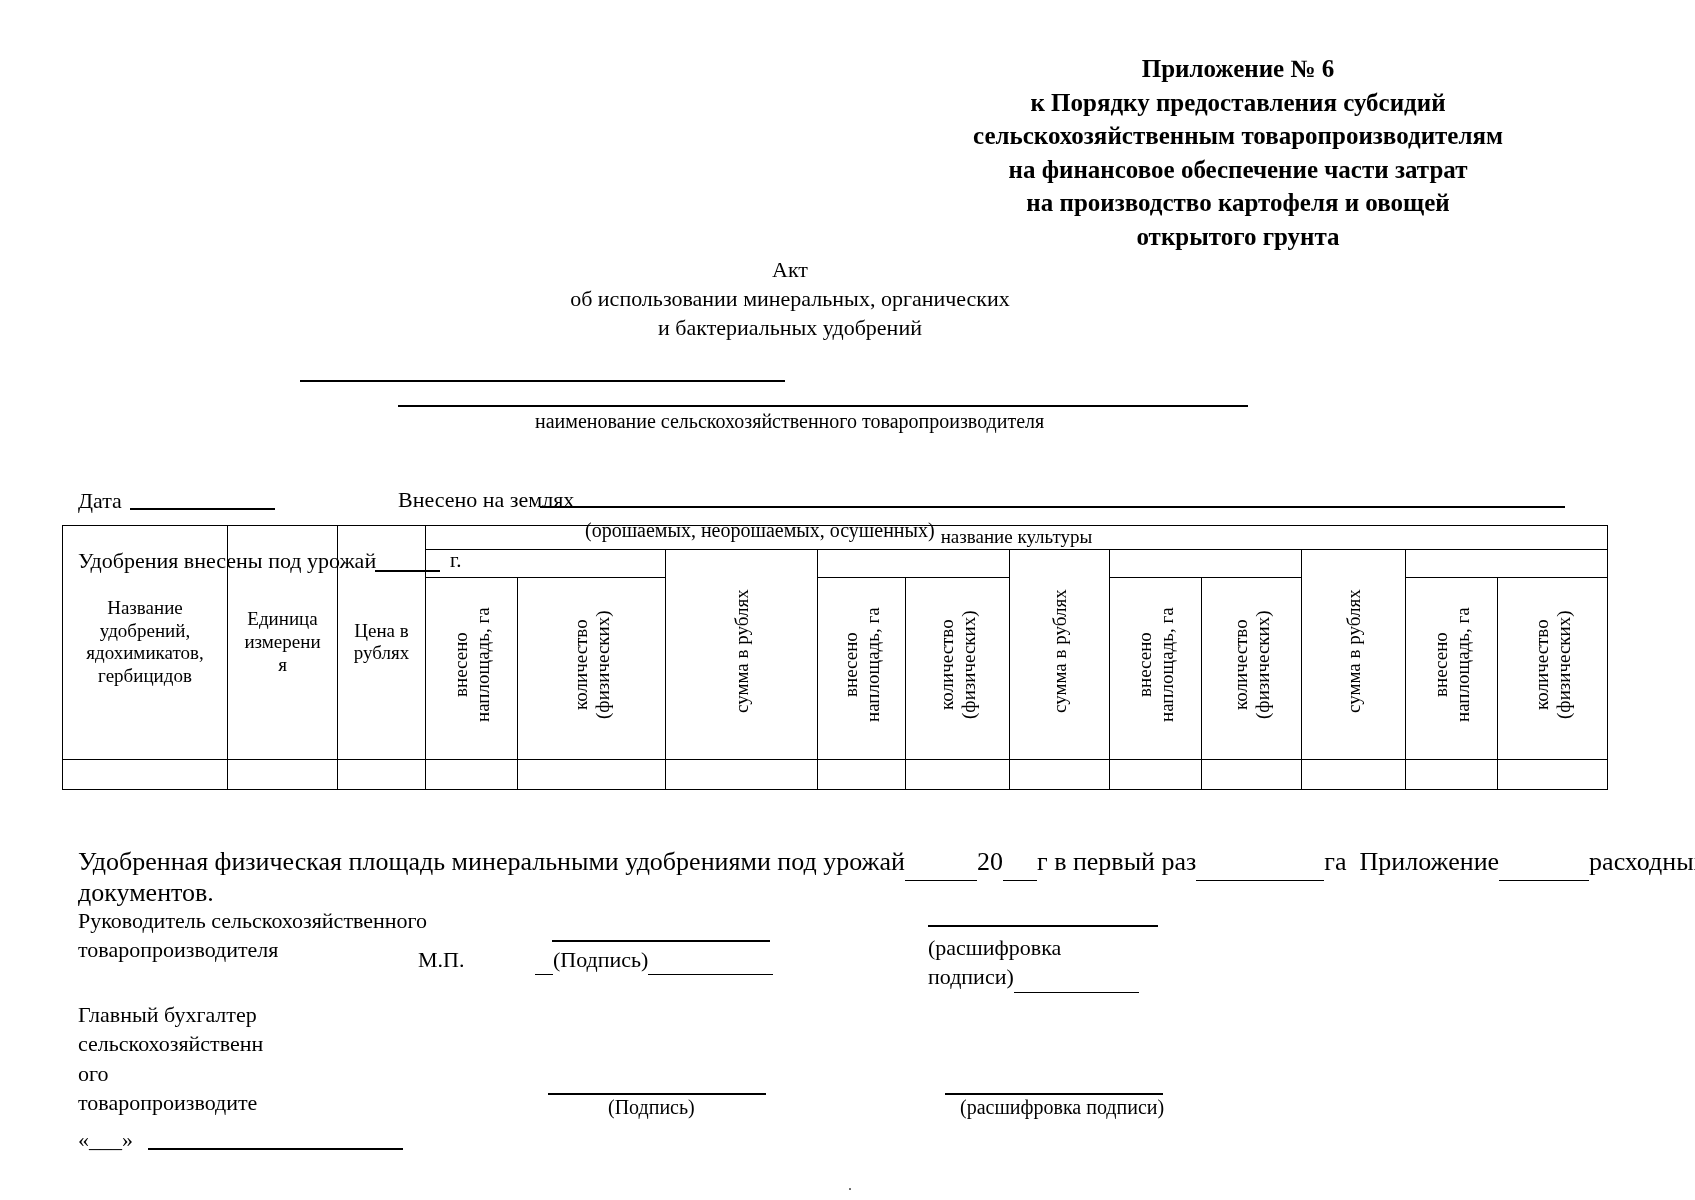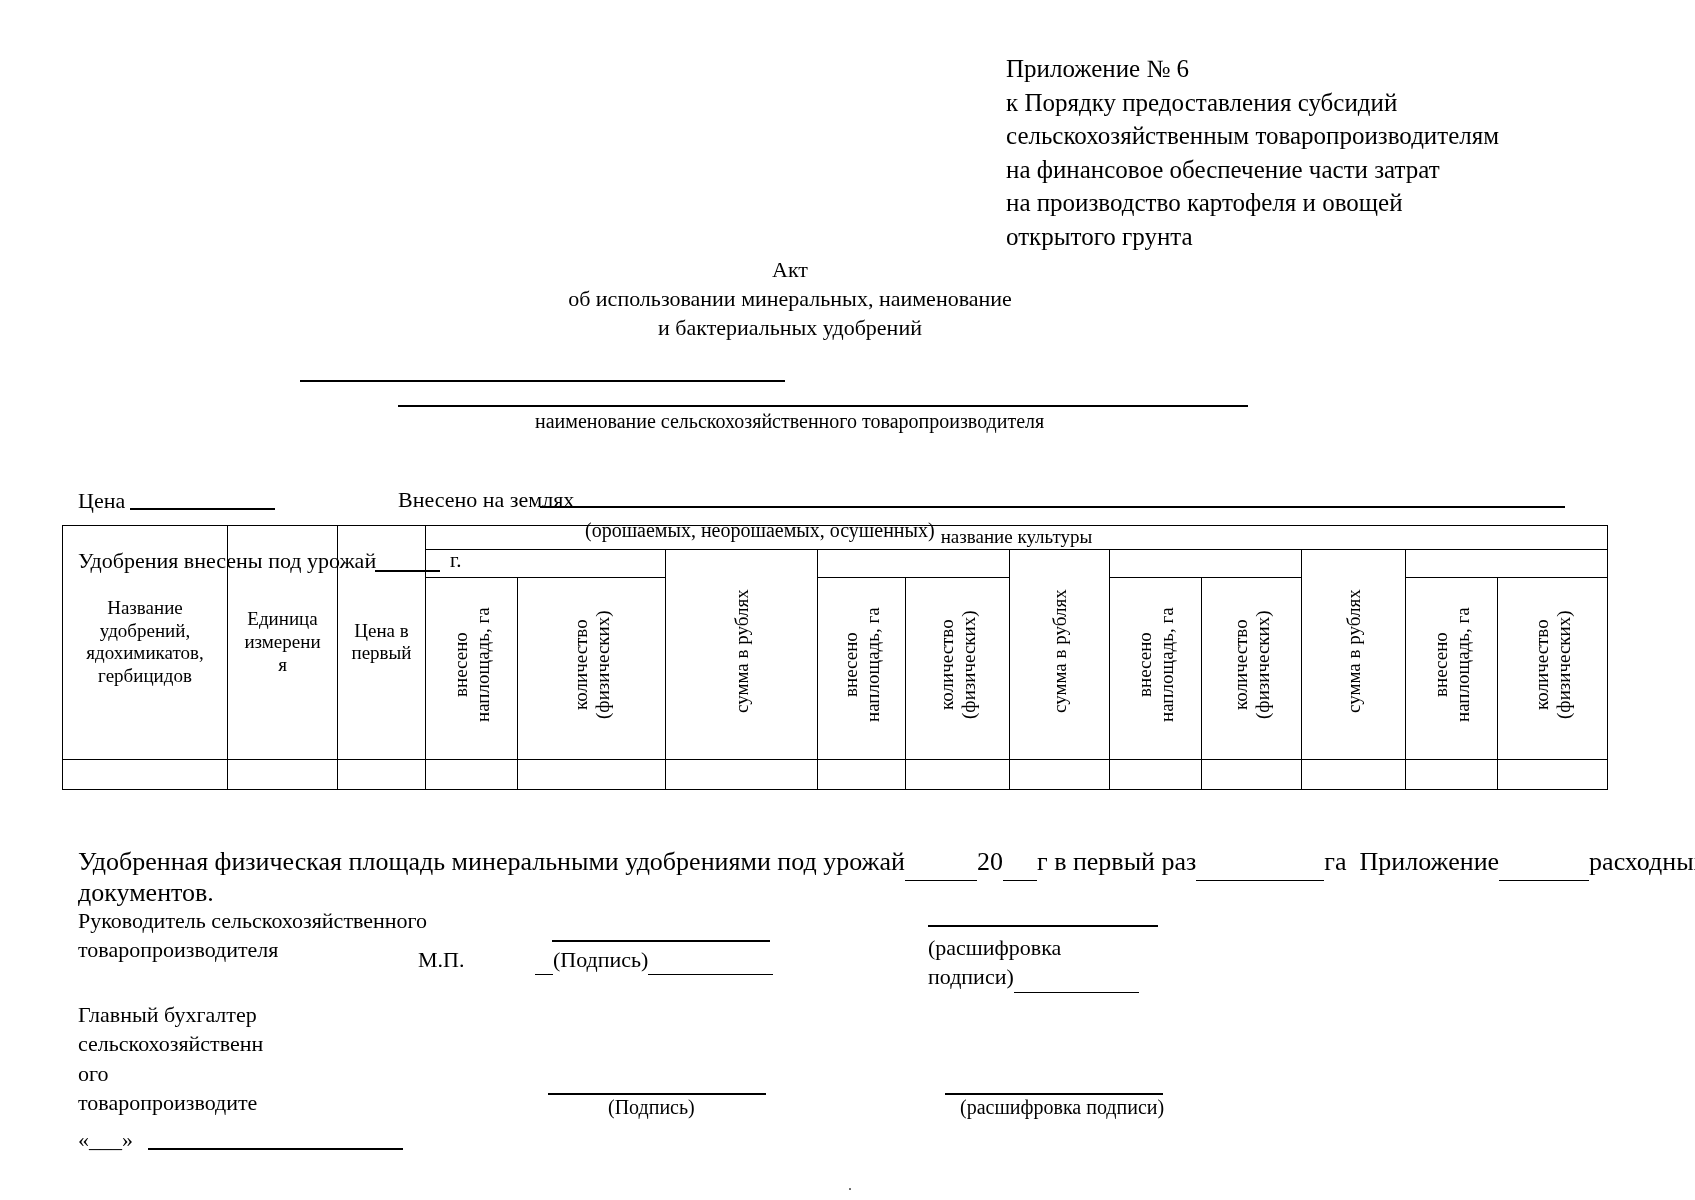--- a/index.html
+++ b/index.html
@@ -19,26 +19,27 @@
   .page {
     position: absolute;
     left: 0; top: 0;
     width: 1695px;
     height: 1200px;
   }
 
   
   .header-block {
     position: absolute;
-    left: 1006px;
+    left: 928px;
     top: 52px;
     width: 620px;
-    text-align: left;
+    text-align: center;
     font-size: 25px;
     line-height: 1.34;
+    font-weight: bold;
   }
   .header-block .hline { white-space: nowrap; }
 
   
   .doc-title {
     position: absolute;
     left: 430px;
     top: 255px;
     width: 720px;
     text-align: center;
@@ -142,29 +143,29 @@
     <div class="hline">Приложение № 6</div>
     <div class="hline">к Порядку предоставления субсидий</div>
     <div class="hline">сельскохозяйственным товаропроизводителям</div>
     <div class="hline">на финансовое обеспечение части затрат</div>
     <div class="hline">на производство картофеля и овощей</div>
     <div class="hline">открытого грунта</div>
   </div>
 
   <div class="doc-title">
     <div class="t1">Акт</div>
-    <div>об использовании минеральных, наименование</div>
+    <div>об использовании минеральных, органических</div>
     <div>и бактериальных удобрений</div>
   </div>
 
   <div class="rule" style="left:300px; top:380px; width:485px;"></div>
   <div class="rule" style="left:398px; top:405px; width:850px;"></div>
   <div class="caption" style="left:535px; top:410px;">наименование сельскохозяйственного товаропроизводителя</div>
 
-  <div class="fieldlabel" style="left:78px; top:488px;">Цена</div>
+  <div class="fieldlabel" style="left:78px; top:488px;">Дата</div>
   <div class="rule" style="left:130px; top:508px; width:145px;"></div>
 
   <div class="fieldlabel" style="left:398px; top:487px;">Внесено на землях</div>
   <div class="rule" style="left:540px; top:506px; width:1025px;"></div>
   <div class="caption" style="left:585px; top:519px;">(орошаемых, неорошаемых, осушенных)</div>
 
   <div class="fieldlabel" style="left:78px; top:548px;">Удобрения внесены под урожай</div>
   <div class="rule" style="left:375px; top:570px; width:65px;"></div>
   <div class="fieldlabel" style="left:450px; top:548px; font-size:21px;">г.</div>
 
@@ -195,21 +196,21 @@
           <div>ядохимикатов,</div>
           <div>гербицидов</div>
         </td>
         <td rowspan="3" class="plain-head">
           <div>Единица</div>
           <div>измерени</div>
           <div>я</div>
         </td>
         <td rowspan="3" class="plain-head">
           <div>Цена в</div>
-          <div>первый</div>
+          <div>рублях</div>
         </td>
         <td colspan="11" class="culture-label">название культуры</td>
       </tr>
 
       <tr style="height:28px;">
         <td colspan="2"></td>
         <td rowspan="2">
           <span class="vert">сумма в рублях</span>
         </td>
         <td colspan="2"></td>

